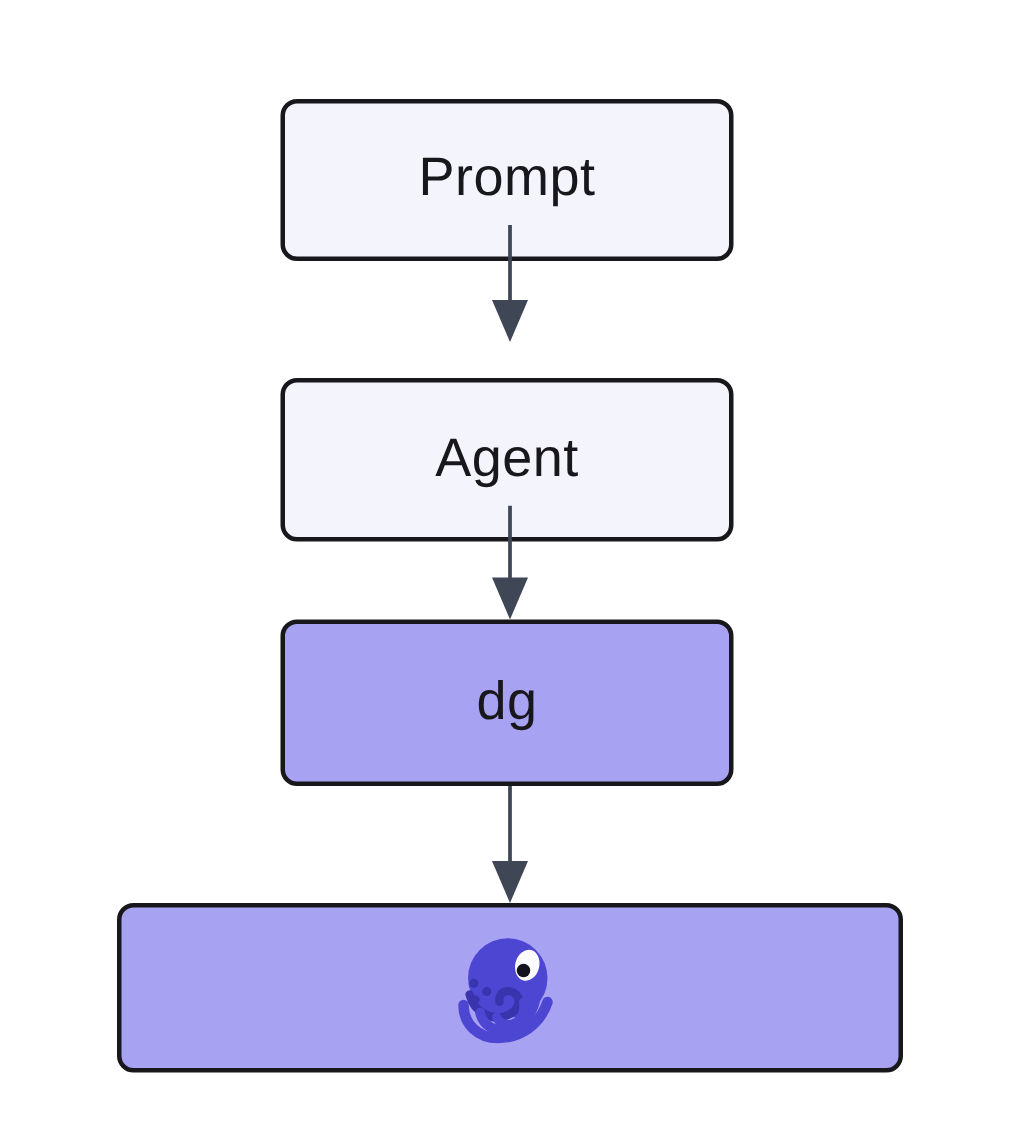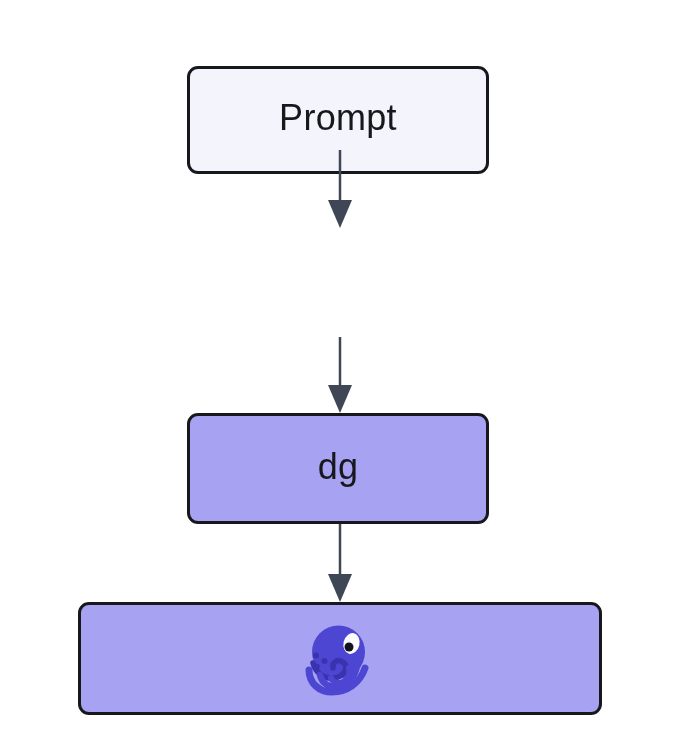--- a/index.html
+++ b/index.html
@@ -60,20 +60,23 @@
 
   <div class="node light" style="left:187px;top:42px;width:302px;height:108px;">
     <span class="node-label">Prompt</span>
   </div>
 
   <svg class="edge" style="left:326px;top:150px;" width="28" height="78" viewBox="0 0 28 78">
     <line x1="14" y1="0" x2="14" y2="52"></line>
     <polygon points="2,50 26,50 14,78"></polygon>
   </svg>
 
+  <div class="node light" style="left:187px;top:228px;width:302px;height:109px;">
+    <span class="node-label">Agent</span>
+  </div>
 
   <svg class="edge" style="left:326px;top:337px;" width="28" height="76" viewBox="0 0 28 76">
     <line x1="14" y1="0" x2="14" y2="50"></line>
     <polygon points="2,48 26,48 14,76"></polygon>
   </svg>
 
   <div class="node purple" style="left:187px;top:413px;width:302px;height:111px;">
     <span class="node-label">dg</span>
   </div>
 

